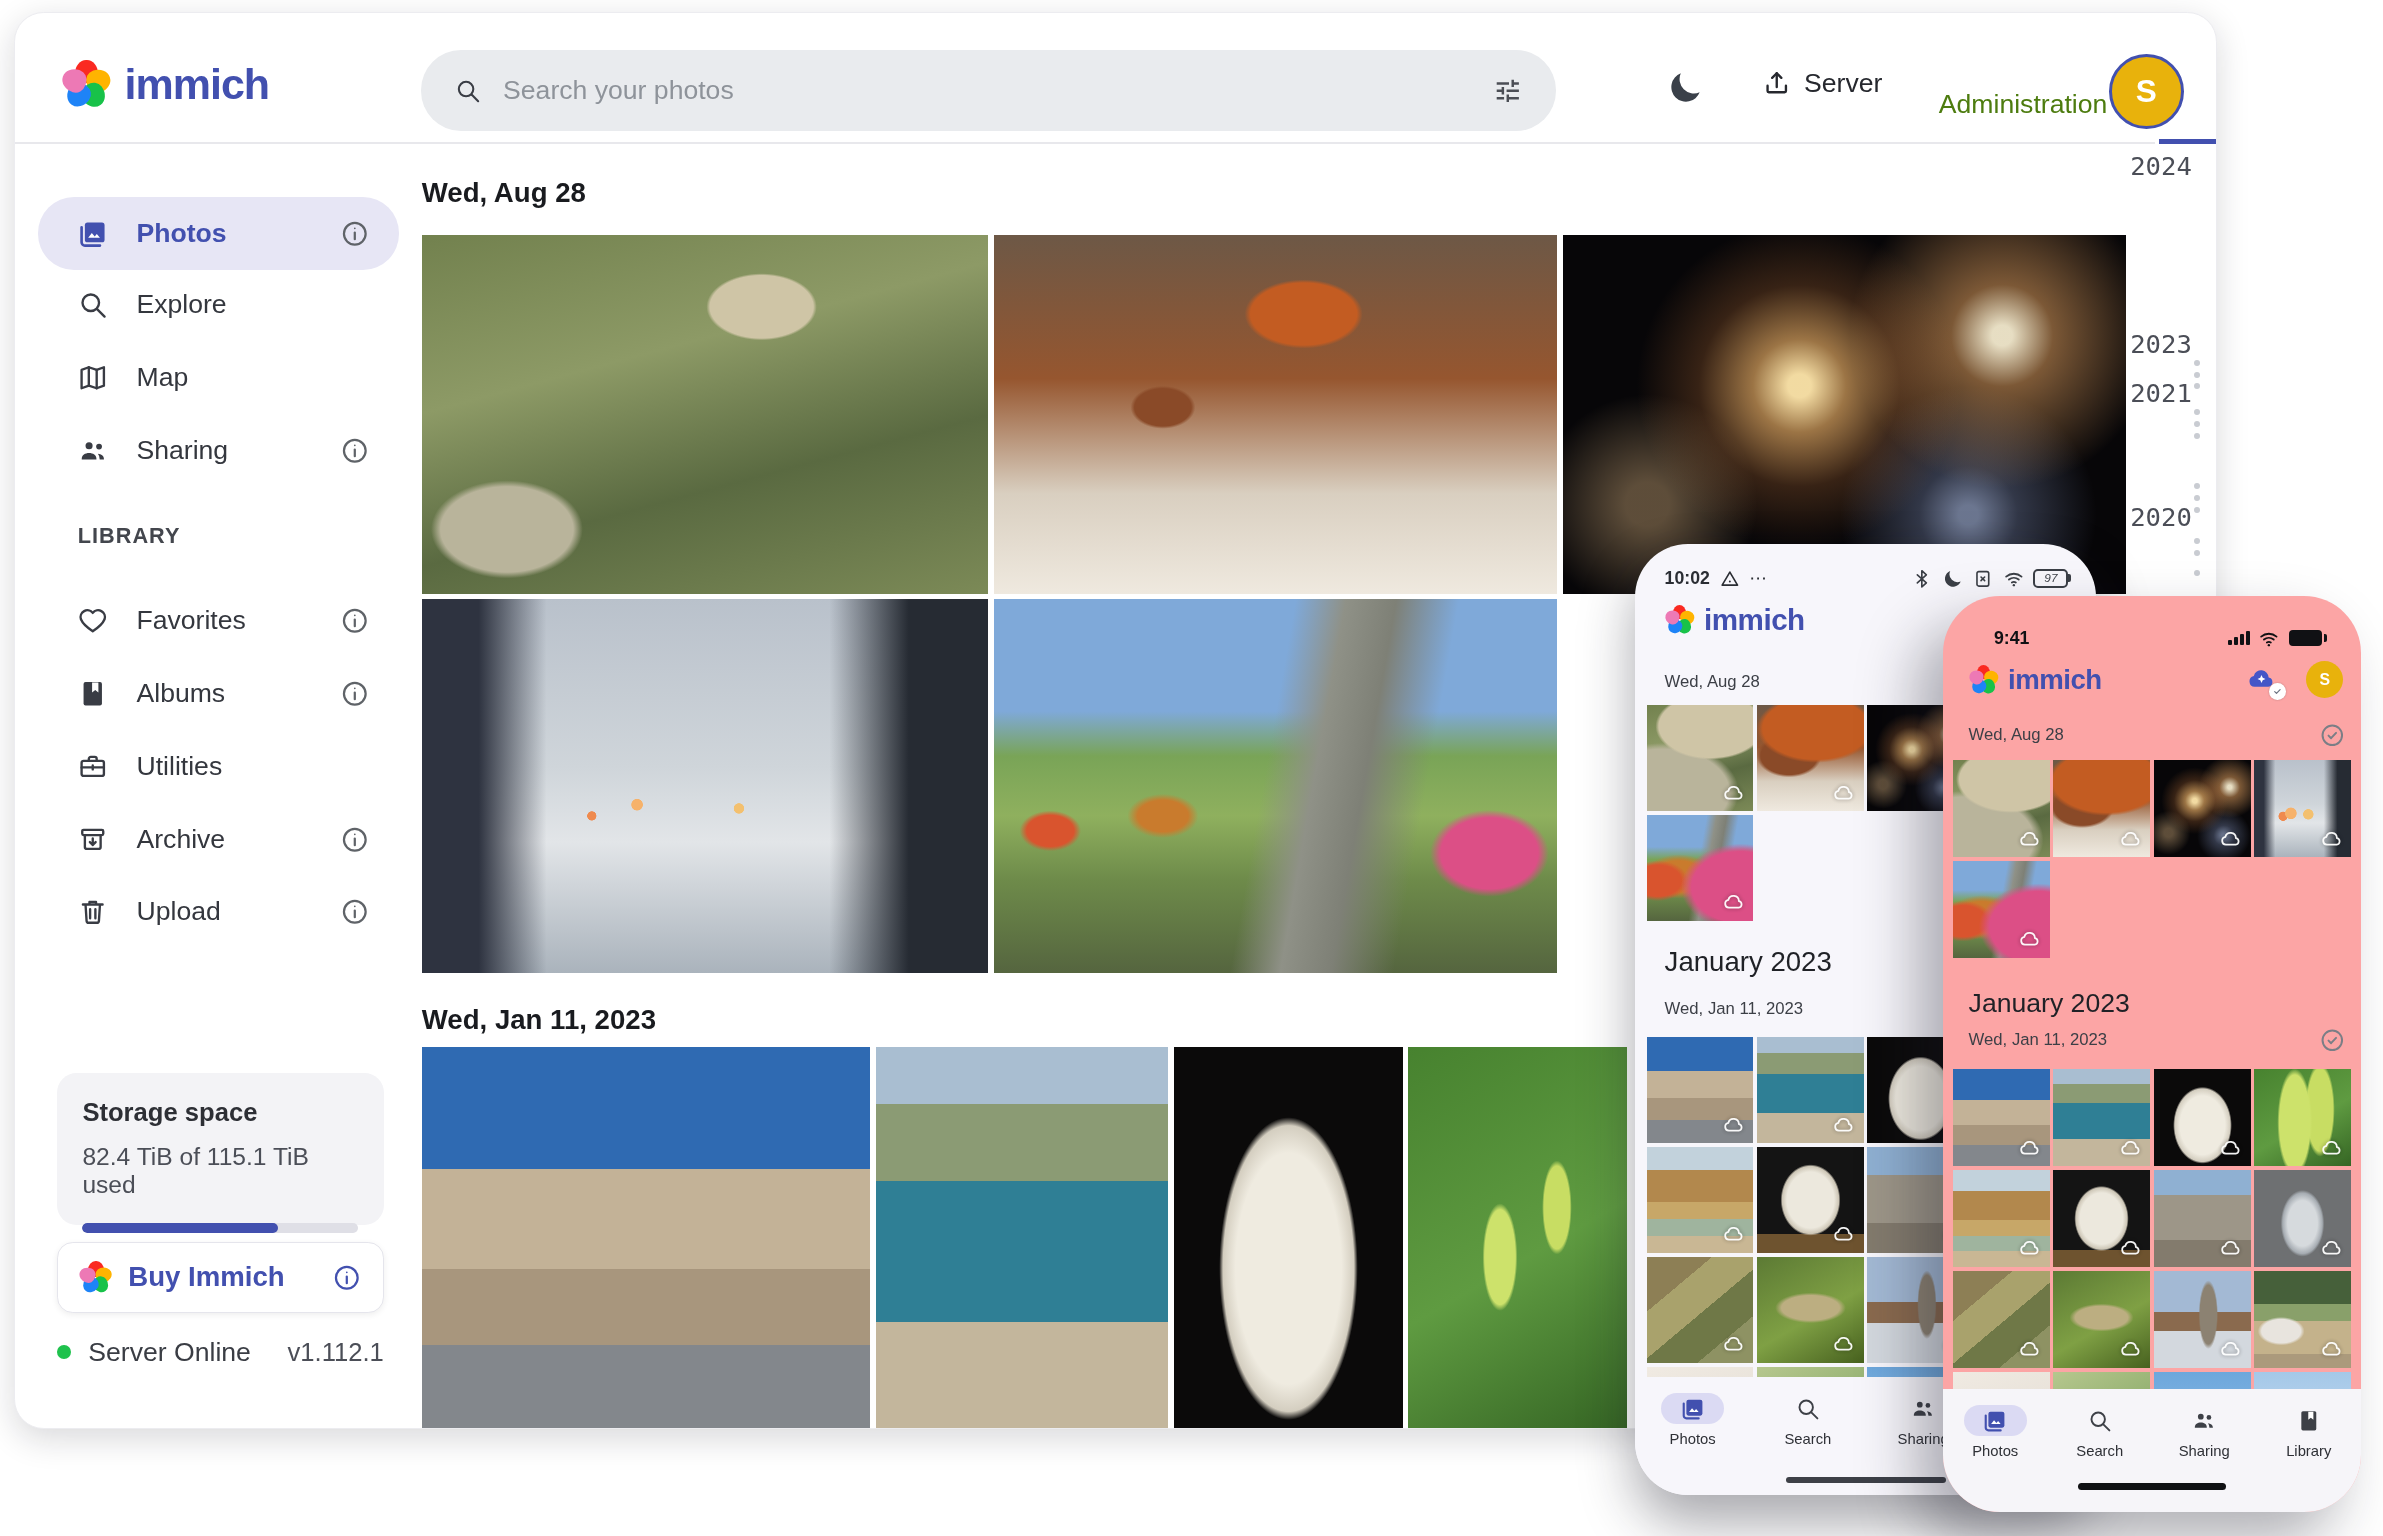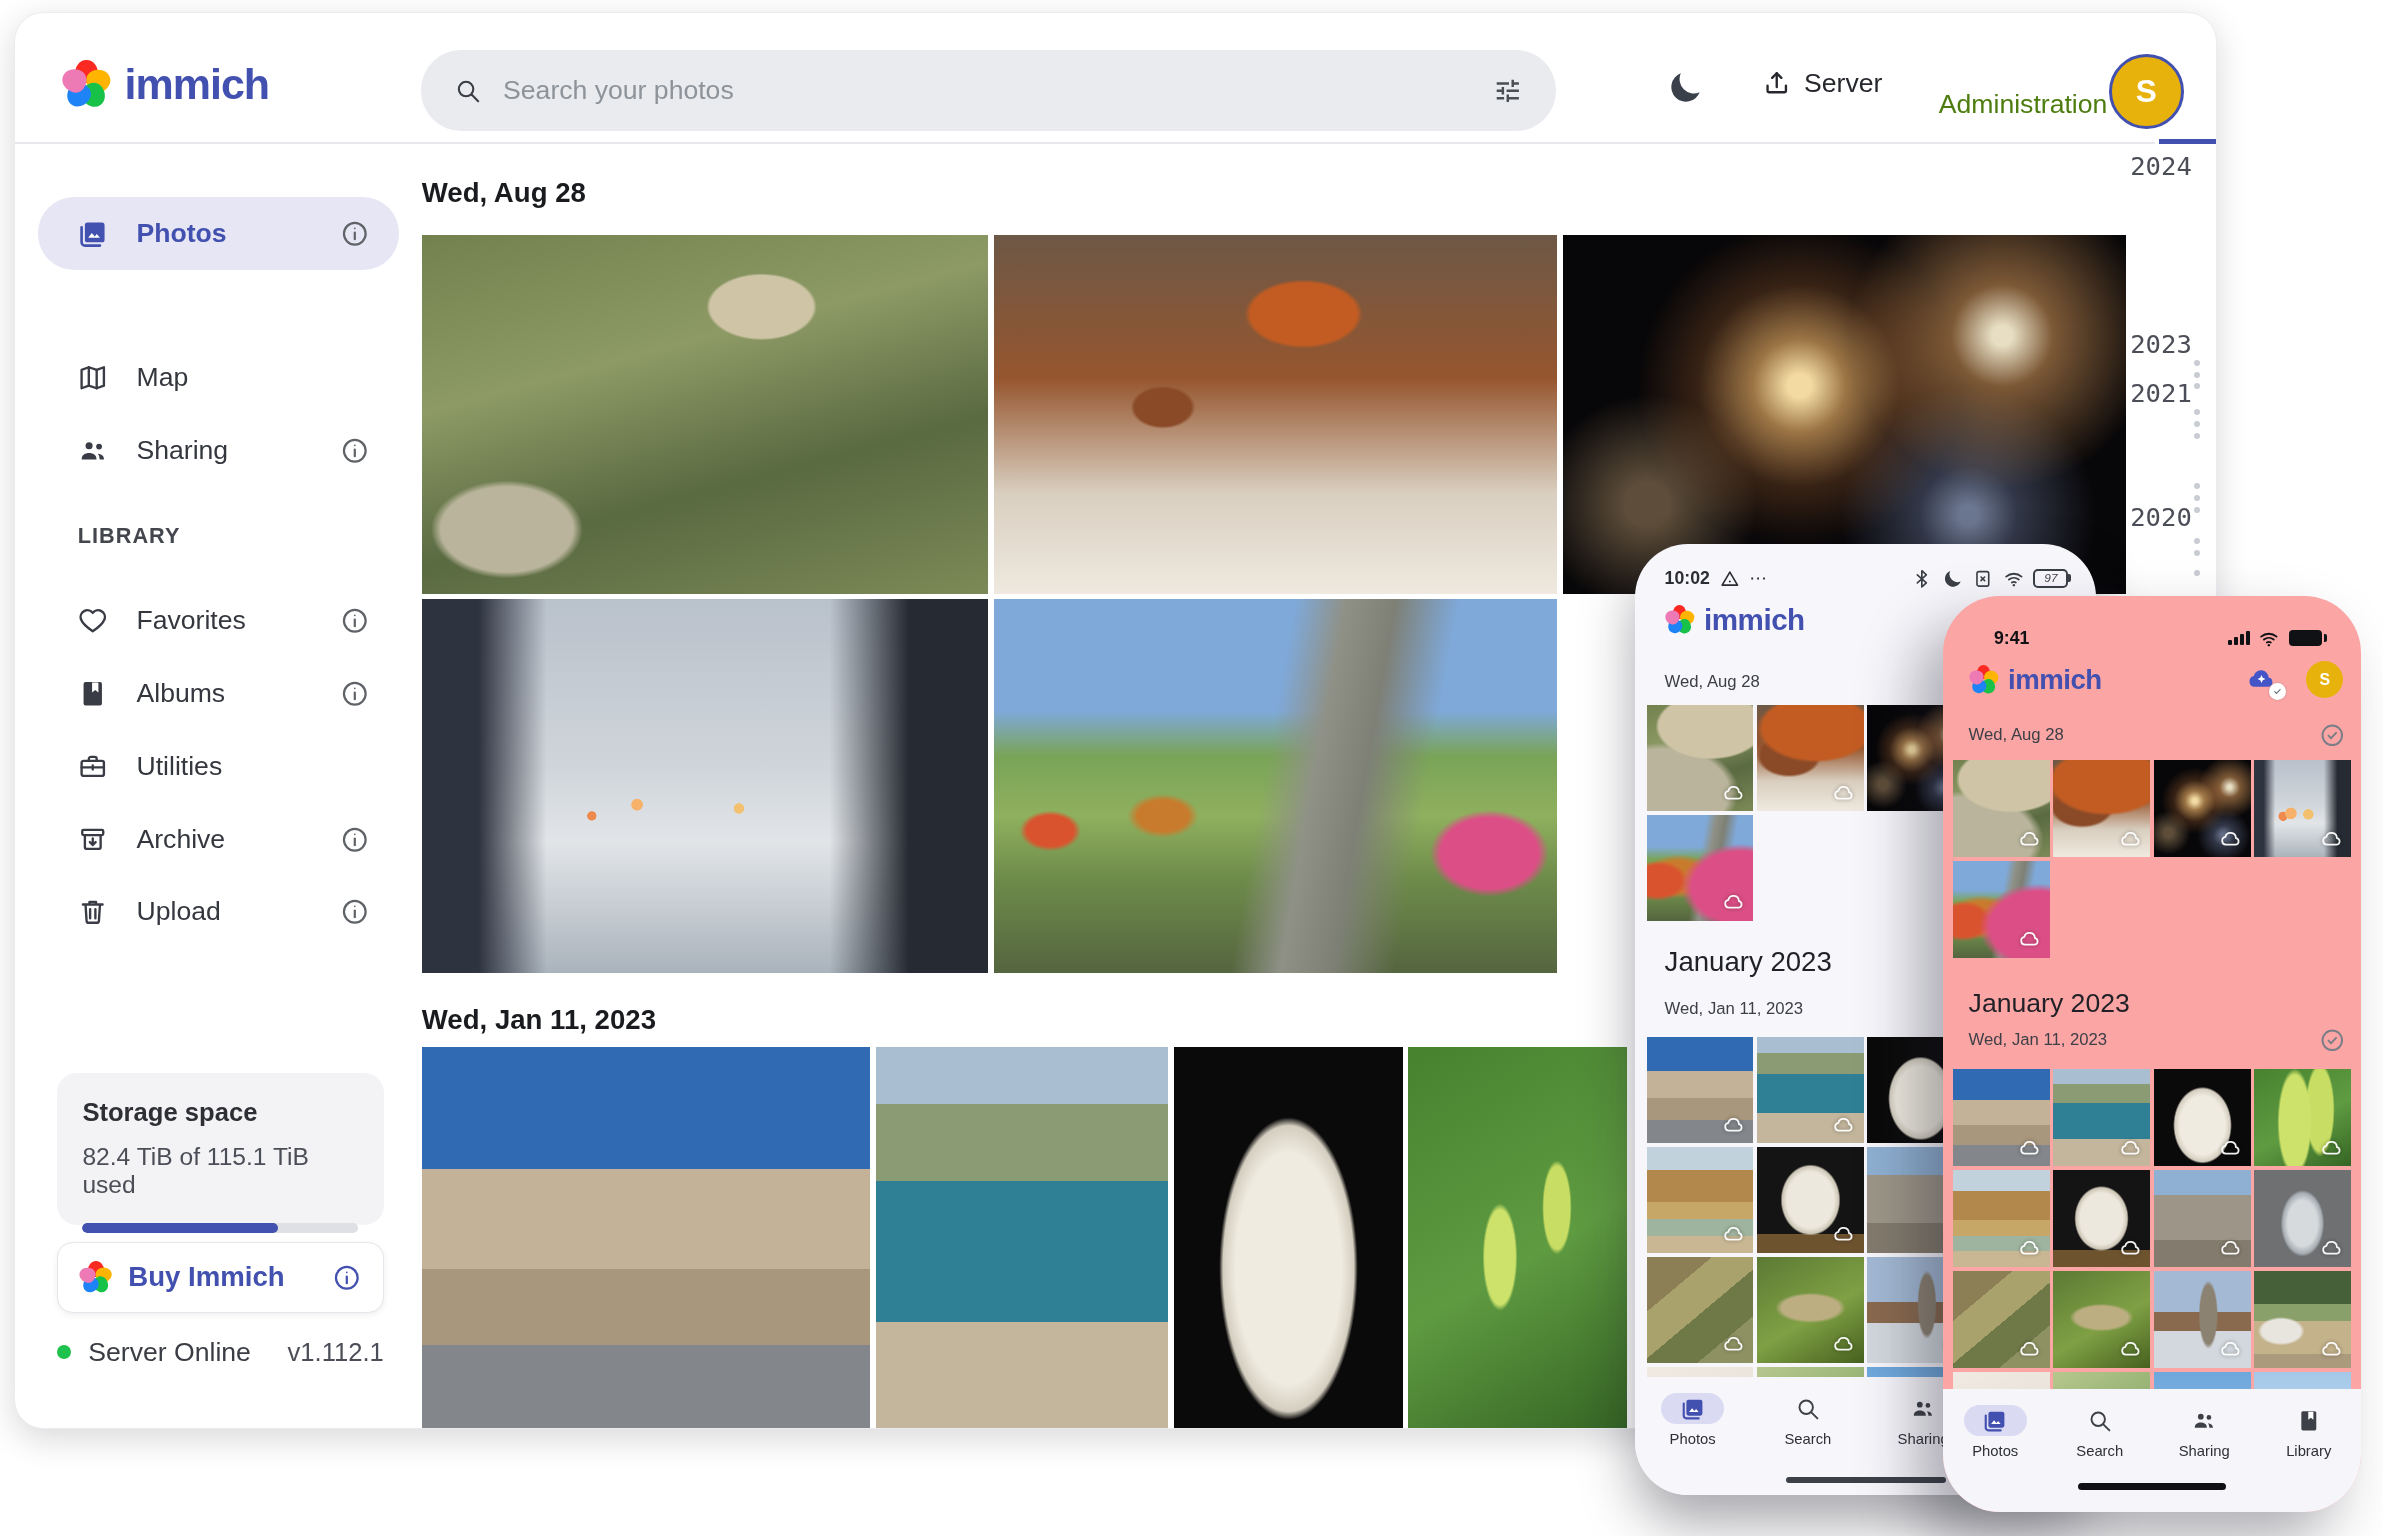--- a/index.html
+++ b/index.html
@@ -244,20 +244,29 @@
         </span>
       <span class="slabel">Photos</span>
       <span class="info svgi">
           <svg viewBox="0 0 24 24" fill="none" stroke="currentColor" stroke-width="1.8" stroke-linecap="round" stroke-linejoin="round">
             <circle cx="12" cy="12" r="8.8"></circle>
             <line x1="12" y1="11" x2="12" y2="16.4"></line>
             <circle cx="12" cy="7.6" r=".7" fill="currentColor" stroke="none"></circle>
           </svg>
         </span>
     </div>
+    <div class="srow" style="top:255px">
+      <span class="mic svgi">
+          <svg viewBox="0 0 24 24" fill="none" stroke="currentColor" stroke-width="1.8" stroke-linecap="round" stroke-linejoin="round">
+            <circle cx="10.5" cy="10.5" r="6.3"></circle>
+            <line x1="15.3" y1="15.3" x2="21" y2="21"></line>
+          </svg>
+        </span>
+      <span class="slabel">Explore</span>
+    </div>
     <div class="srow" style="top:328px">
       <span class="mic svgi">
           <svg viewBox="0 0 24 24" fill="none" stroke="currentColor" stroke-width="1.8" stroke-linecap="round" stroke-linejoin="round">
             <path d="M9 4 3.5 6v14L9 18l6 2 5.5-2V4L15 6 9 4z"></path>
             <path d="M9 4v14M15 6v14"></path>
           </svg>
         </span>
       <span class="slabel">Map</span>
     </div>
     <div class="srow" style="top:401px">

